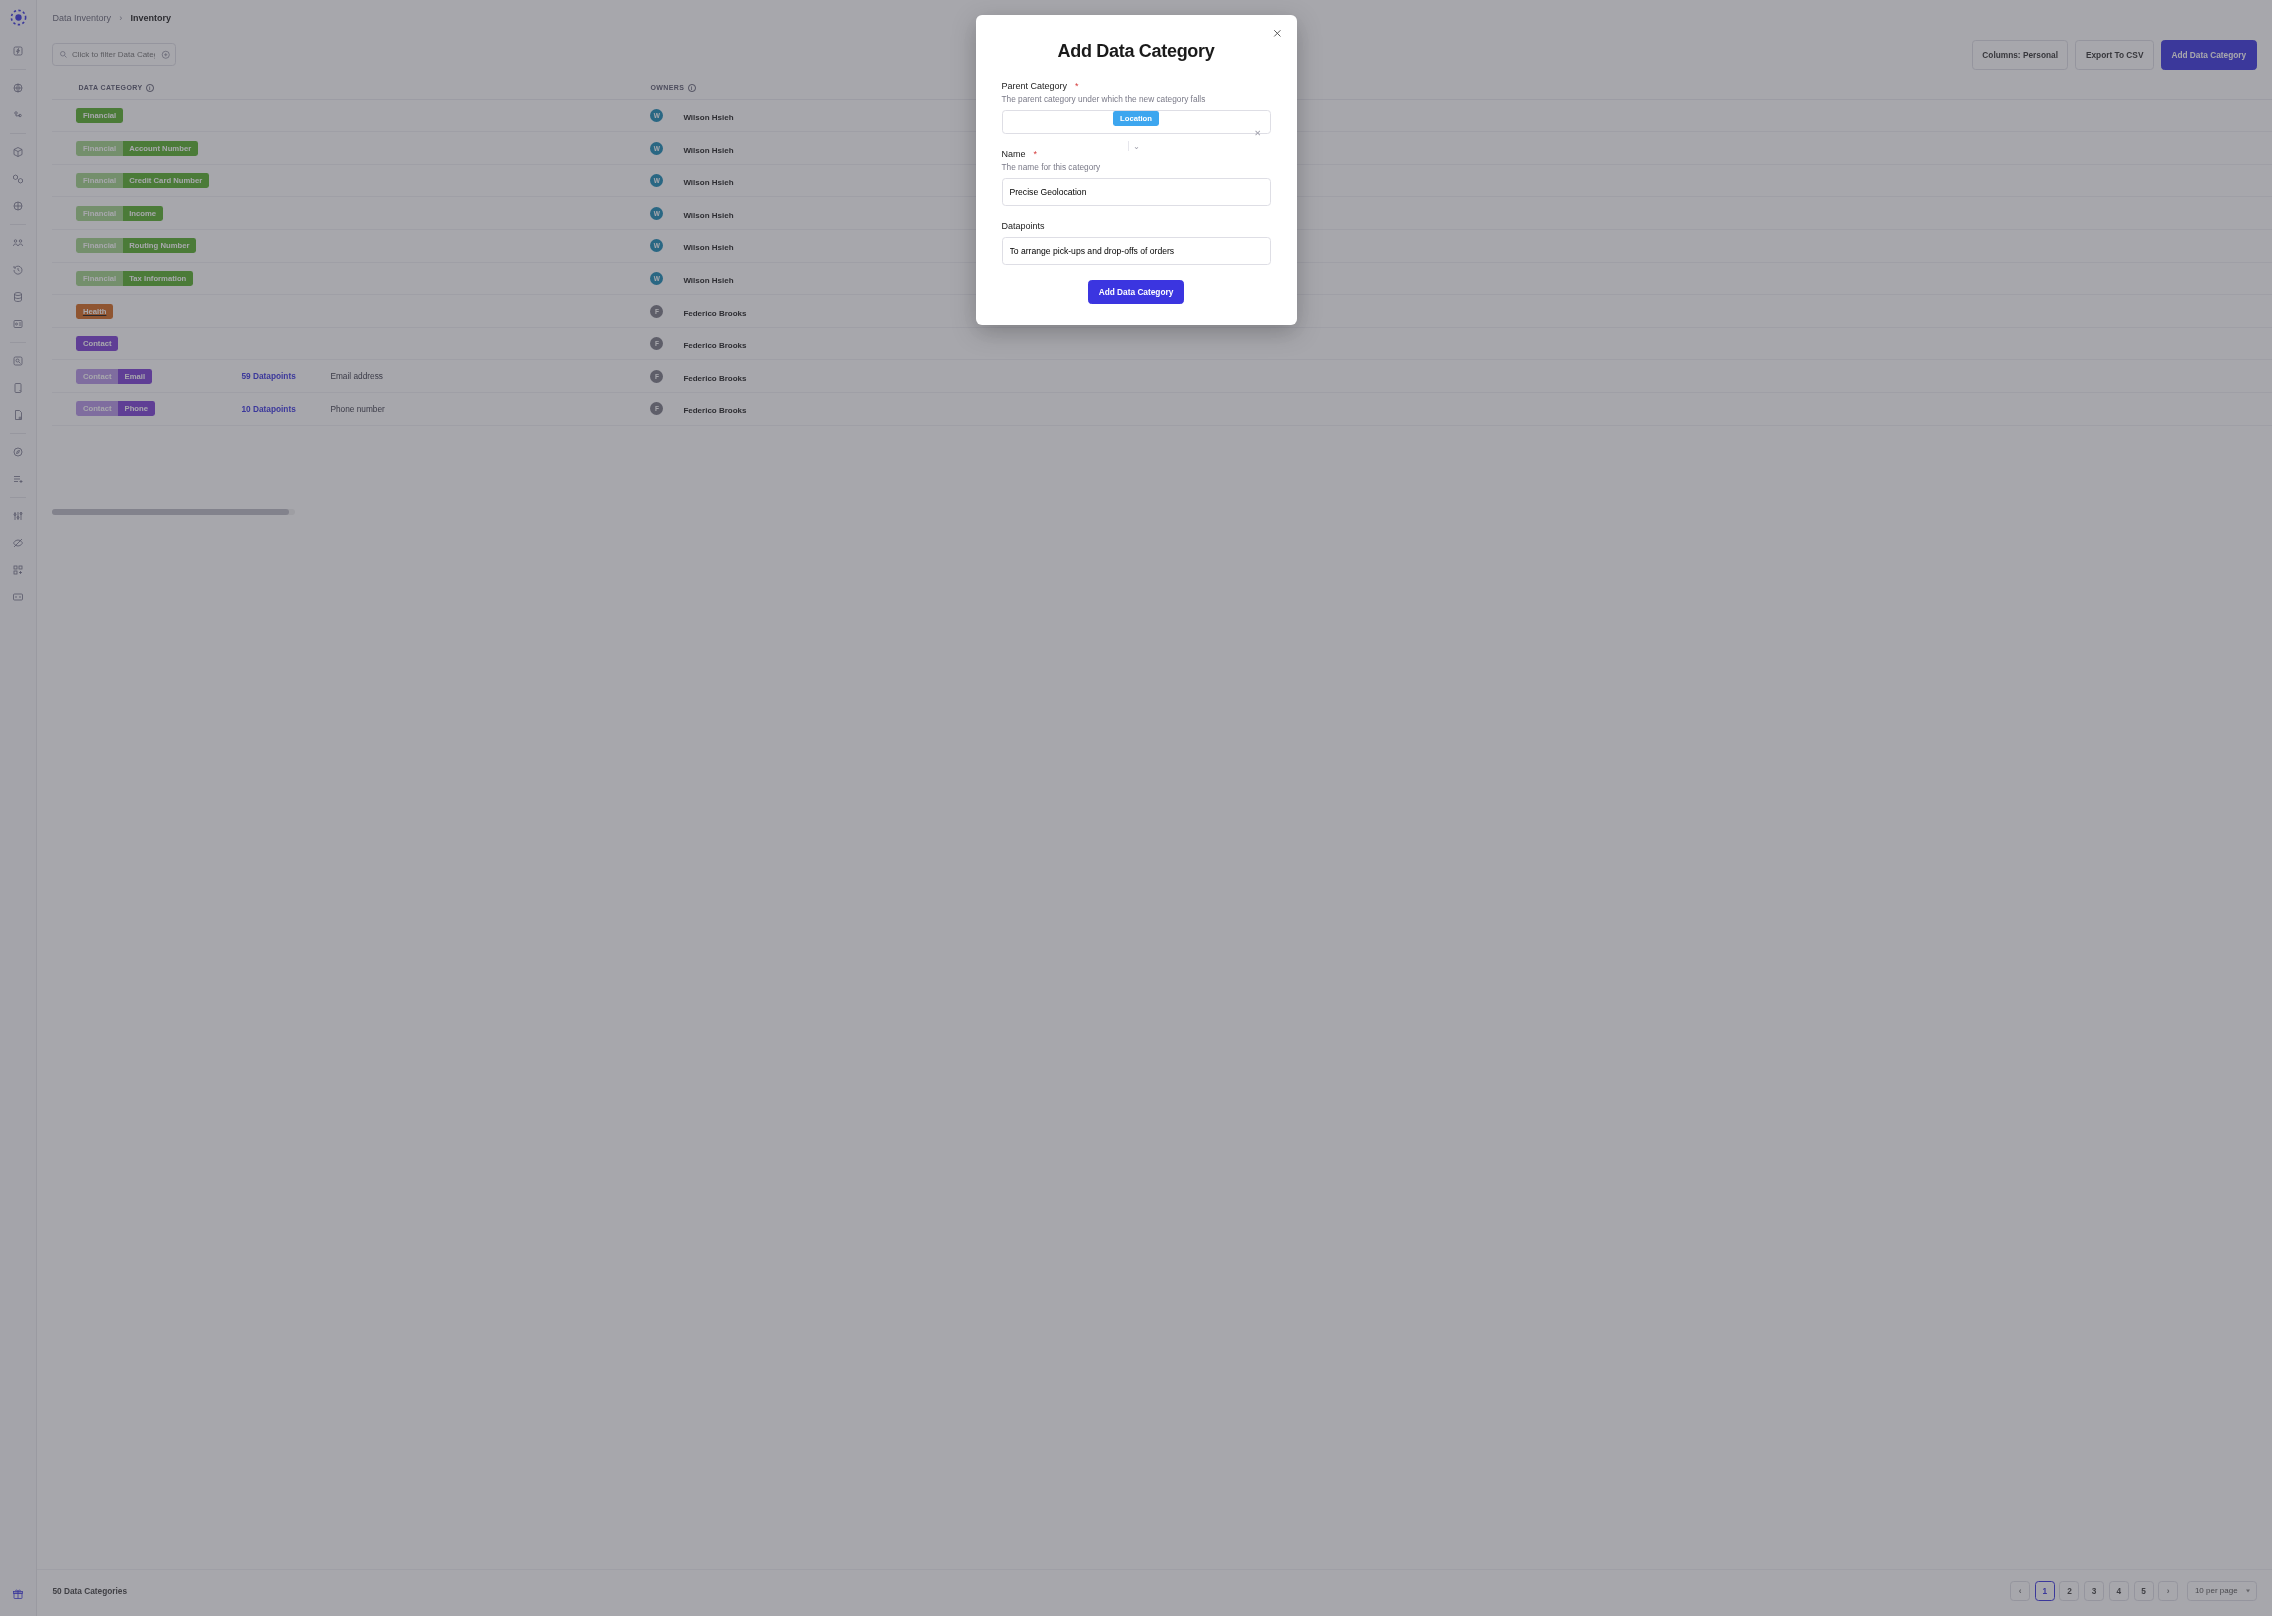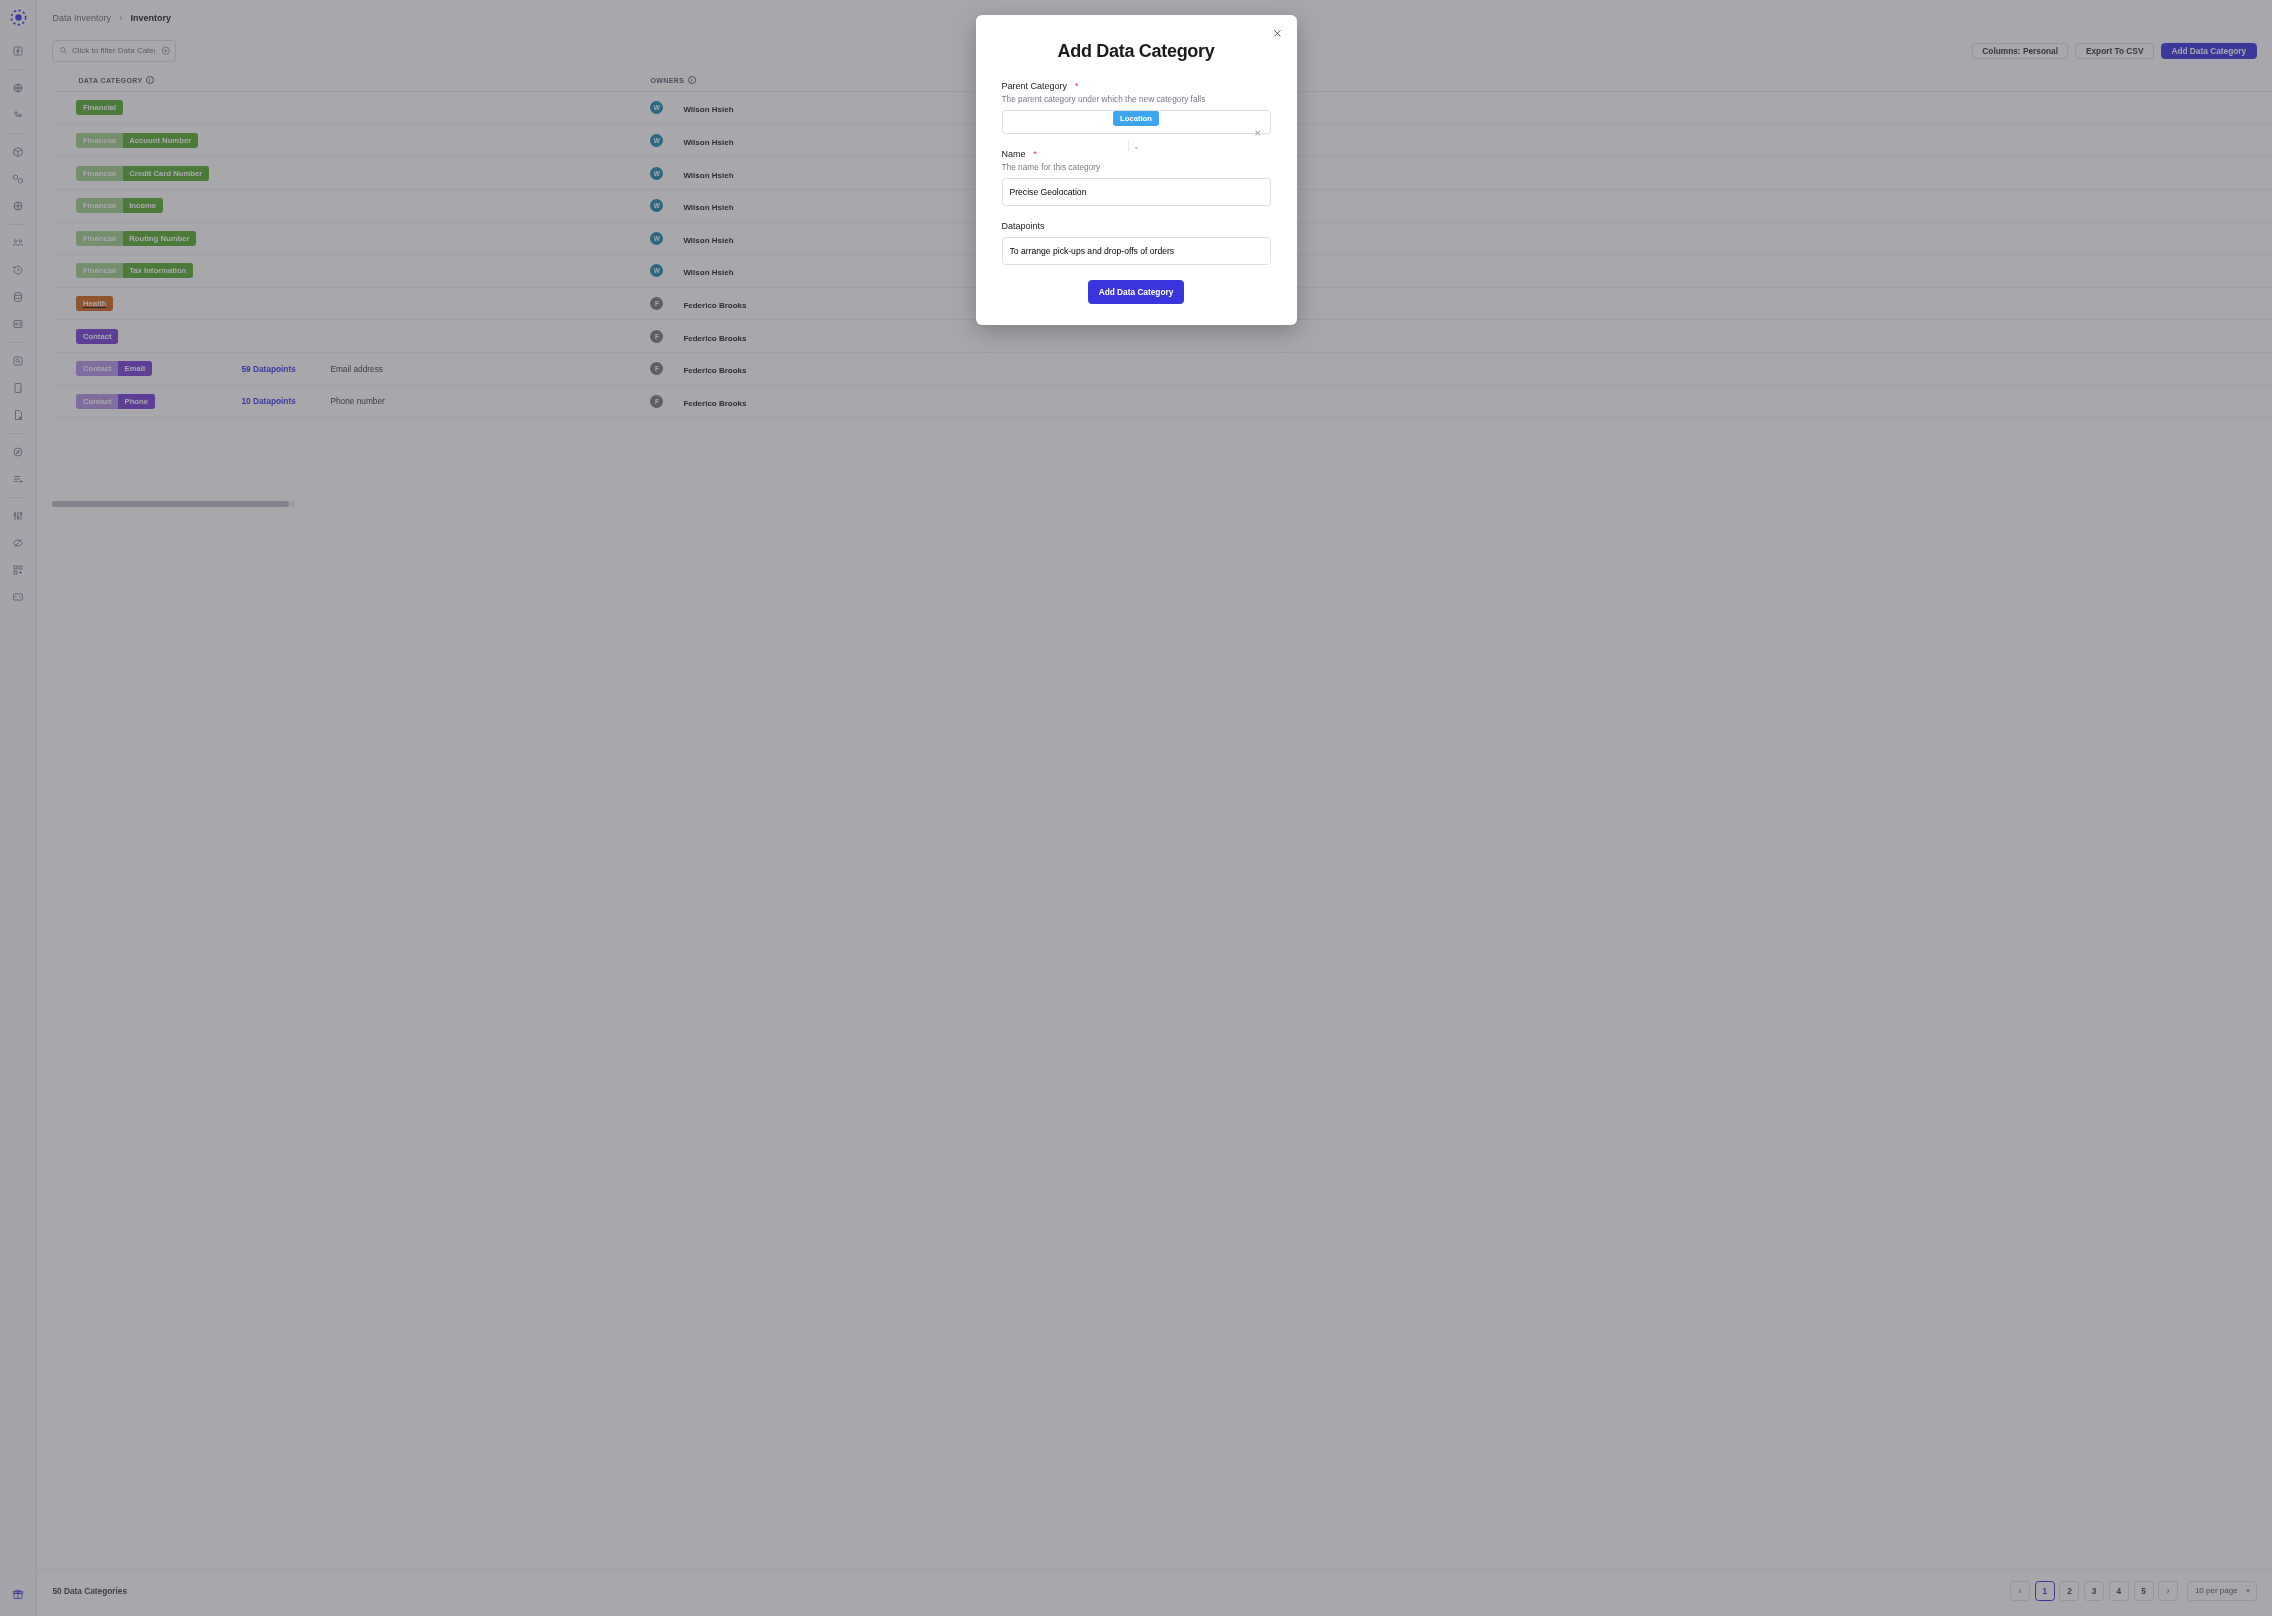--- a/index.html
+++ b/index.html
@@ -53,21 +53,21 @@
     display:flex; align-items:center; gap:3.6px;
     border:0.6px solid #dedee5; border-radius:3.6px; padding:0 2.4px 0 6px; height:22.5px; width: 124px;
   }
   .search-wrap input {
     border:none; outline:none; font-size:8px; width: 83px; background:transparent;
   }
   .search-wrap .search-ic, .search-wrap .plus-ic { color:#8a8a9b; }
   .search-wrap .plus-ic { margin-left:auto; width:15.4px;height:15.4px;display:flex;align-items:center;justify-content:center; border-radius:50%; }
   .toolbar-spacer { flex:1; }
   .btn {
-    height:16px; border:0.6px solid #dedee5; background:#fff; border-radius:3.6px; padding:0 9.5px;
+    height:30px; border:0.6px solid #dedee5; background:#fff; border-radius:3.6px; padding:0 9.5px;
     font-size:8.3px; font-weight:600; color:#333; cursor:pointer; display:flex; align-items:center;
   }
   .btn.primary { background:#3b35e0; border-color:#3b35e0; color:#fff; }
   
   .table-wrap { flex:1; overflow:auto; padding: 0 0 0 15.4px; }
   .col-headers {
     display:grid; grid-template-columns: 189px 89px 320px 154px;
     padding: 6px 0 7px 0; border-bottom:0.6px solid #ececf1;
     color:#5a5a6f; font-size:7px; letter-spacing: 0.4px; font-weight:700;
   }

